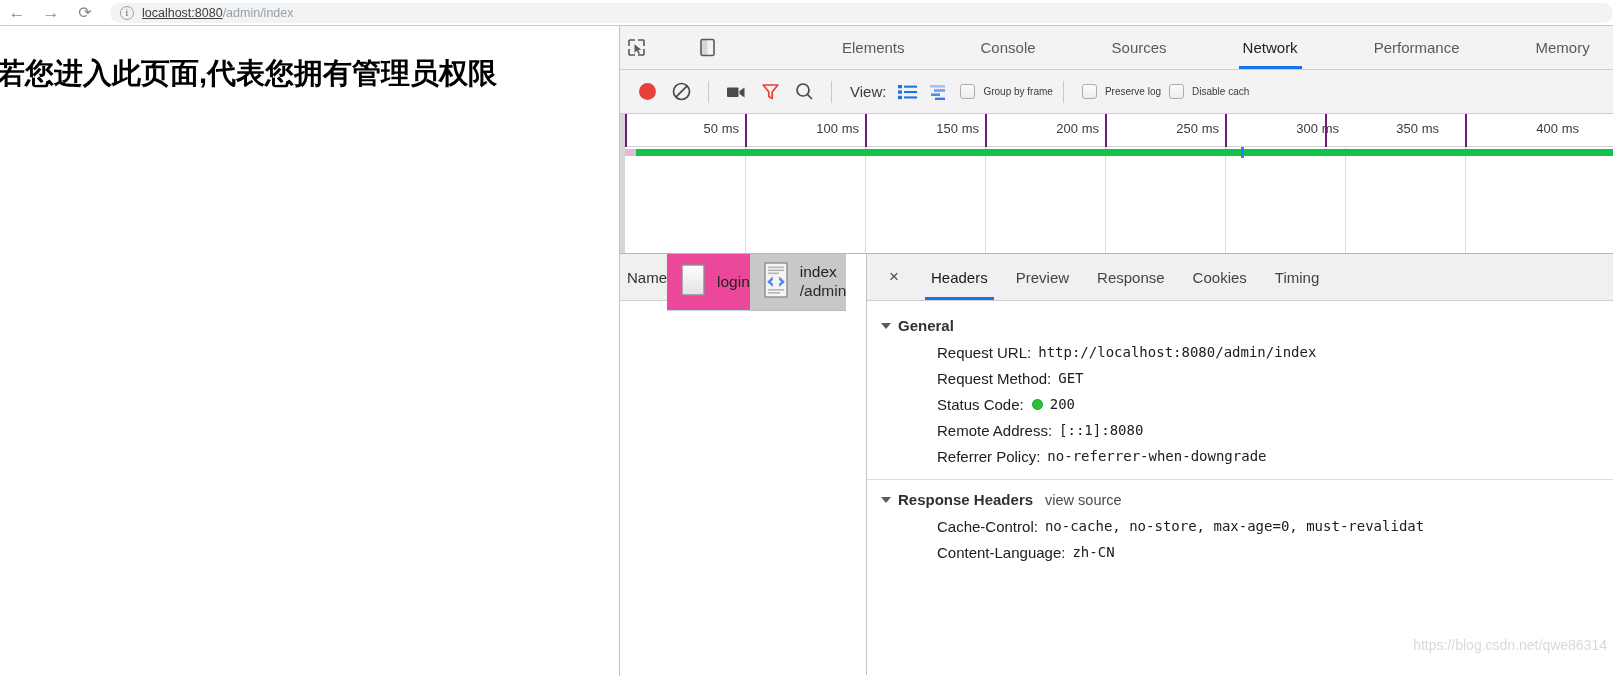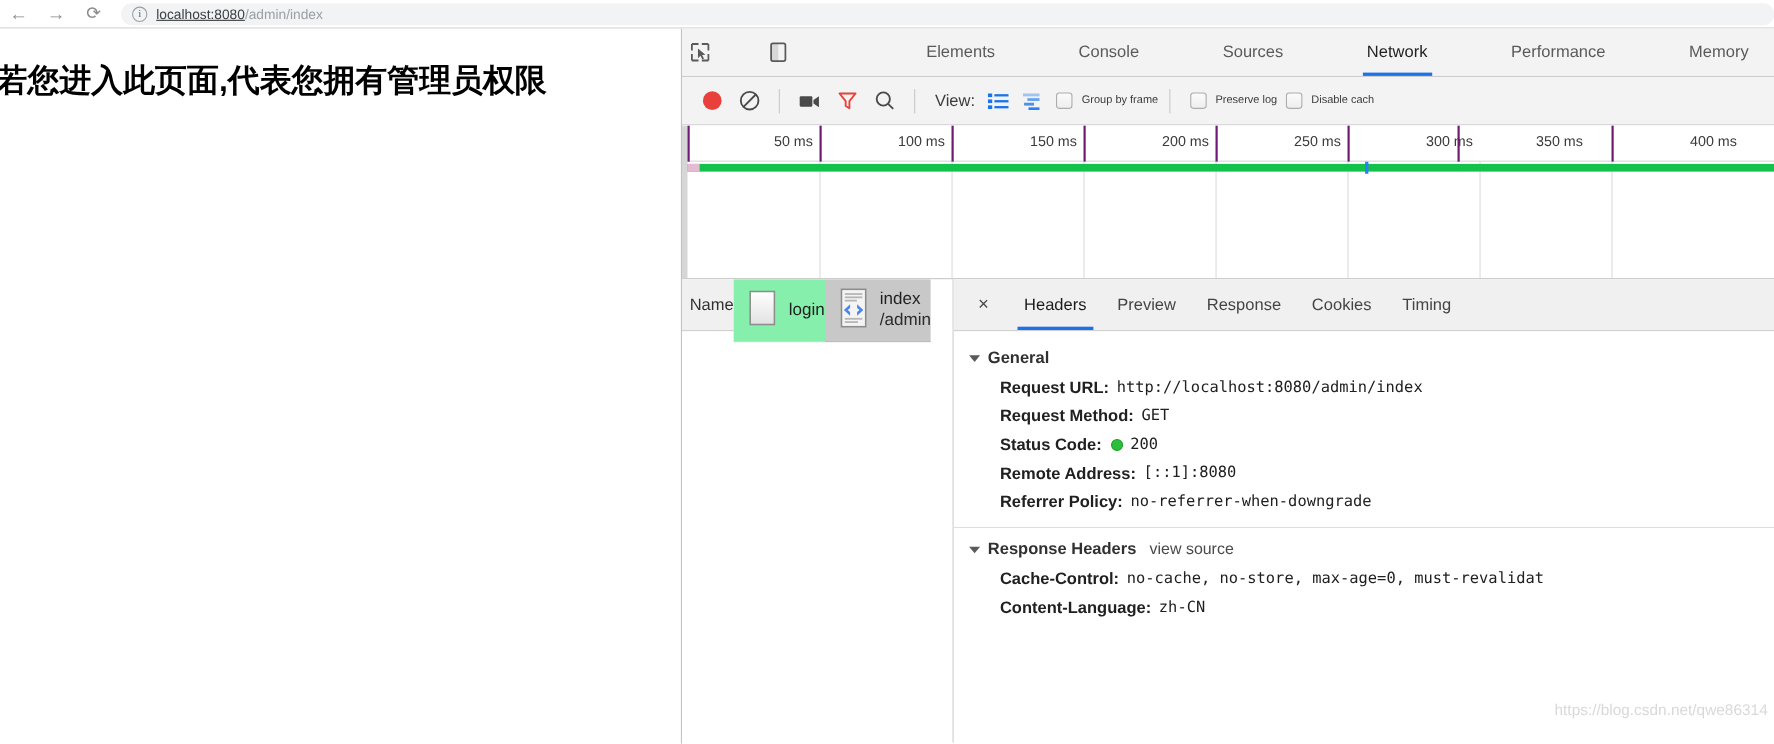--- a/index.html
+++ b/index.html
@@ -230,21 +230,21 @@
     padding-left: 7px;
     font-size: 15px;
     color: #303030;
   }
   .req-row {
     height: 57px;
     display: flex; align-items: center;
     padding-left: 8px;
     border-bottom: 1px solid #e0e0e0;
   }
-  .req-row.sel-blue { background: #86efac; border-bottom-color: #bcd8f2; }
+  .req-row.sel-blue { background: #ec4899; border-bottom-color: #bcd8f2; }
   .req-row.sel-gray { background: #c8c8c8; border-bottom-color: #bdbdbd; }
   .req-icon { width: 36px; flex: 0 0 auto; display: flex; align-items: center; justify-content: center; }
   .req-text { margin-left: 6px; line-height: 1.22; }
   .req-name { font-size: 15.5px; color: #1f1f1f; }
   .req-sub  { font-size: 15.5px; color: #2b2b2b; }
 
   
   #detail-panel {
     flex: 1 1 auto;
     display: flex; flex-direction: column;
@@ -302,21 +302,21 @@
     color: #4a4a4a;
     margin-left: 12px;
   }
   .kv {
     padding: 4.5px 0 4.5px 42px;
     font-size: 15px;
     color: #202020;
     white-space: nowrap;
     display: flex; align-items: center;
   }
-  .kv .k { font-weight: bold; }
+  .kv .k { font-weight: normal; margin-left: 28px; }
   .kv .v {
     font-family: "DejaVu Sans Mono", monospace;
     font-size: 14px;
     margin-left: 7px;
     color: #202020;
   }
   .status-dot {
     width: 11px; height: 11px;
     border-radius: 50%;
     background: #2bbf3a;

